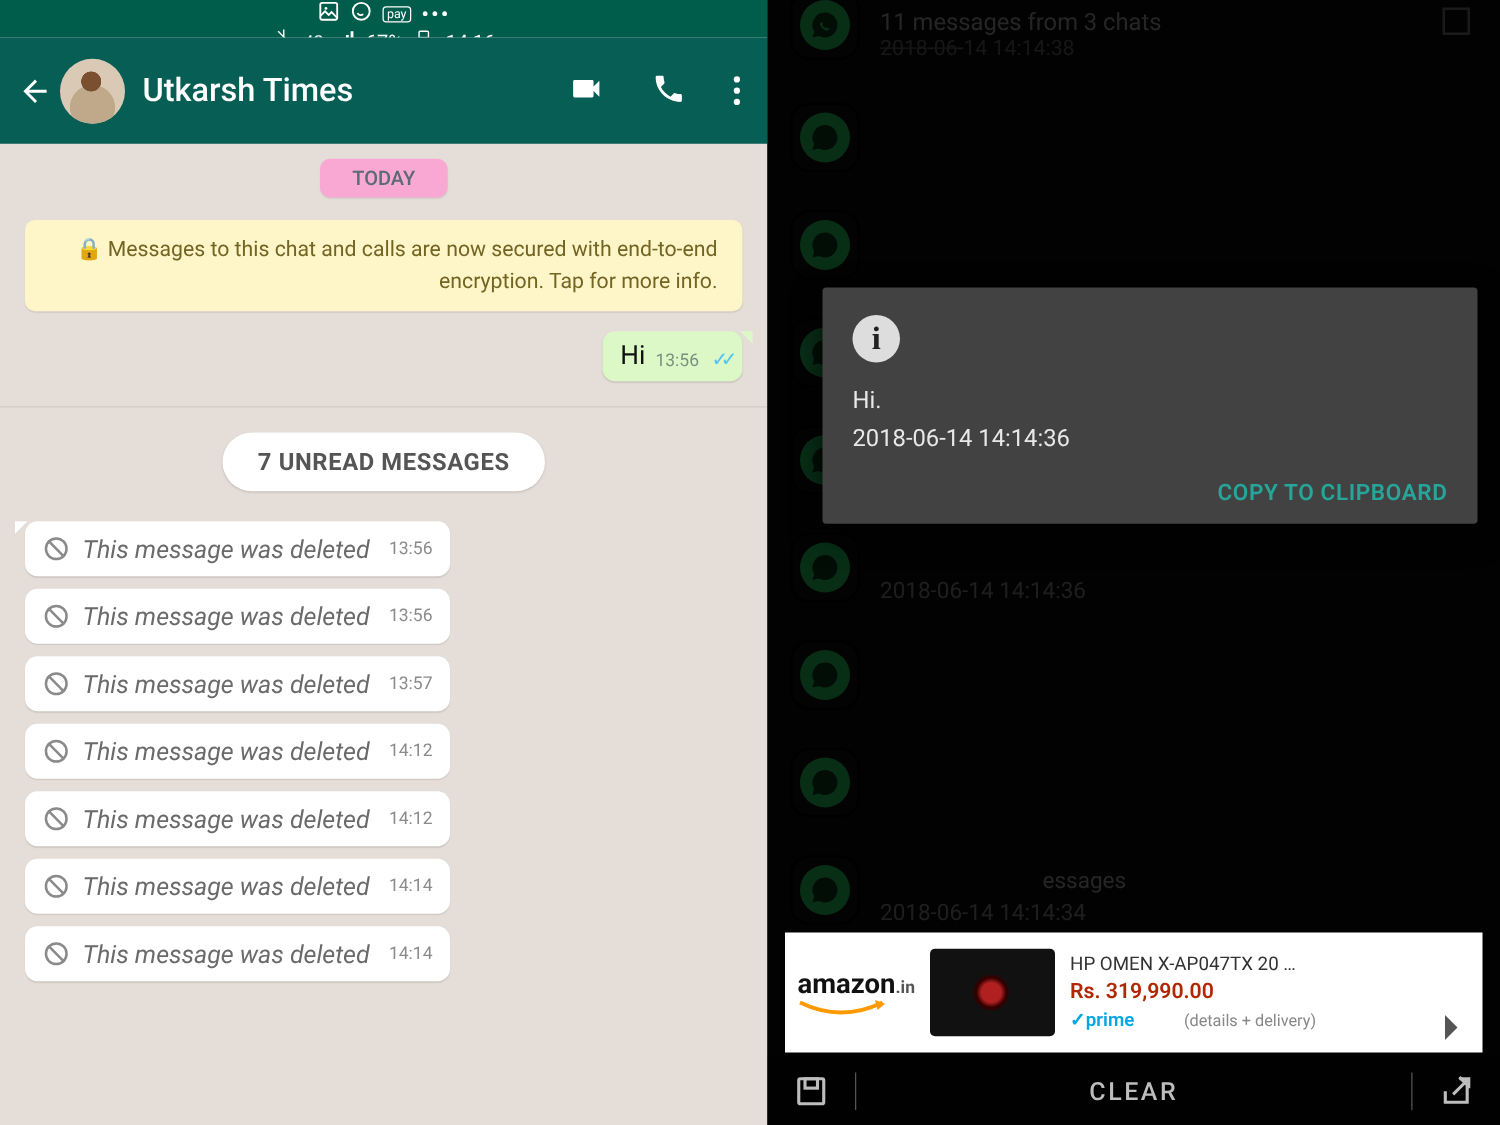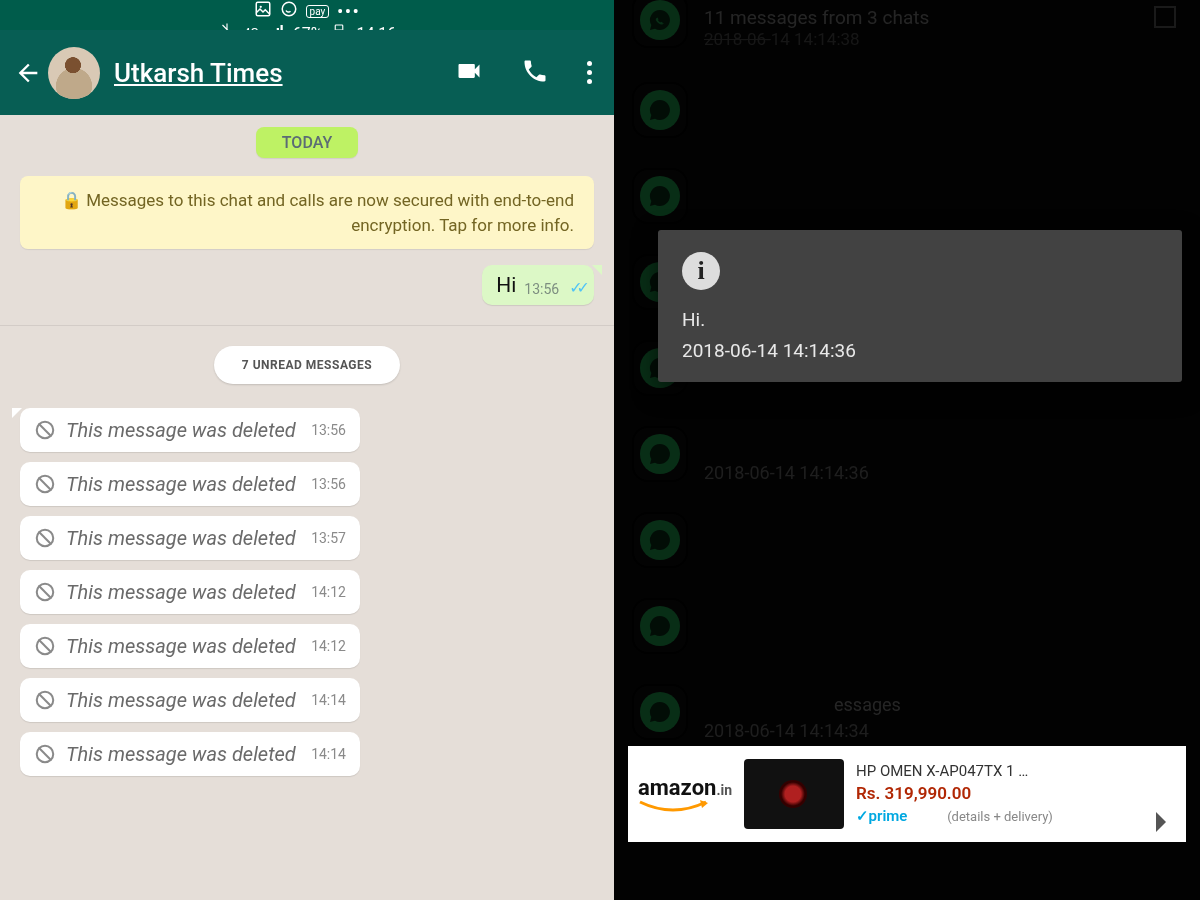--- a/index.html
+++ b/index.html
@@ -8,44 +8,44 @@
   .right { width:586px; height:900px; background:#0a0a0a; position:relative; overflow:hidden; }
 
   
   .statusbar { height:30px; background:#005c4b; color:#fff; display:flex; align-items:center; padding:0 10px; font-size:16px; justify-content:space-between;flex-direction:column; }
   .statusbar .left-icons { display:flex; gap:8px; align-items:center; }
   .statusbar .right-icons { display:flex; gap:8px; align-items:center; }
   .statusbar svg { width:18px; height:18px; fill:#fff; }
   .statusbar .dots { letter-spacing:2px; font-weight:bold; }
 
   
-  .header { height:85px; background:#075e54; color:#fff; display:flex; align-items:center; padding:0 14px;text-decoration:underline; }
+  .header { height:85px; background:#075e54; color:#fff; display:flex; align-items:center; padding:0 14px; }
   .header .back { width:28px; height:28px; margin-right:6px; }
   .header .avatar { width:52px; height:52px; border-radius:50%; background:#d9c9b5; margin-right:14px; overflow:hidden; position:relative;}
   .header .avatar::after{ content:""; position:absolute; inset:0; background:radial-gradient(circle at 48% 35%, #7a5030 0 18%, transparent 19%), radial-gradient(circle at 50% 75%, #bfa98a 0 38%, transparent 39%);}
   .header .title { font-size:26px; font-weight:500; flex:1; }
   .header .actions { display:flex; gap:38px; align-items:center; margin-right:8px;}
   .header .actions svg { width:28px; height:28px; fill:#fff; }
   .header .menu-dots { display:flex; flex-direction:column; gap:4px; }
   .header .menu-dots span { width:5px; height:5px; background:#fff; border-radius:50%; }
 
   
   .chat { flex:1; overflow:hidden; padding:12px 14px; display:flex; flex-direction:column; gap:10px; }
-  .date-chip { align-self:center; background:#bef264; color:#5b6b75; padding:6px 26px; border-radius:8px; font-size:16px; font-weight:500; box-shadow:0 1px 1px rgba(0,0,0,0.08);}
+  .date-chip { align-self:center; background:#f9a8d4; color:#5b6b75; padding:6px 26px; border-radius:8px; font-size:16px; font-weight:500; box-shadow:0 1px 1px rgba(0,0,0,0.08);}
   .enc-box { background:#fef6c8; color:#736523; text-align:right; padding:12px 20px; border-radius:8px; font-size:17px; line-height:1.45; margin:8px 6px 6px; box-shadow:0 1px 1px rgba(0,0,0,0.08);}
   .enc-box .lock { display:inline-block; margin-right:4px; }
 
   .bubble-out { align-self:flex-end; background:#dcf8c6; border-radius:10px; padding:8px 10px 8px 14px; display:flex; align-items:flex-end; gap:8px; box-shadow:0 1px 1px rgba(0,0,0,0.1); position:relative; margin-right:6px;}
   .bubble-out::after{ content:""; position:absolute; right:-8px; top:0; border:10px solid transparent; border-top-color:#dcf8c6; border-right:0;}
   .bubble-out .text { font-size:21px; color:#111; }
   .bubble-out .time { font-size:14px; color:#7d8e80; }
   .bubble-out .tick { color:#4fc3f7; font-size:16px; letter-spacing:-6px; margin-left:2px;}
 
   .hr { height:1px; background:rgba(0,0,0,0.08); margin:10px -14px; }
-  .unread-chip { align-self:center; background:#fff; color:#555; padding:12px 28px; border-radius:28px; font-size:12px; font-weight:700; letter-spacing:0.5px; box-shadow:0 1px 2px rgba(0,0,0,0.15); margin-bottom:14px;}
+  .unread-chip { align-self:center; background:#fff; color:#555; padding:12px 28px; border-radius:28px; font-size:19px; font-weight:700; letter-spacing:0.5px; box-shadow:0 1px 2px rgba(0,0,0,0.15); margin-bottom:14px;}
 
   .bubble-in { align-self:flex-start; background:#fff; border-radius:10px; padding:10px 14px; display:flex; align-items:center; gap:10px; box-shadow:0 1px 1px rgba(0,0,0,0.1); position:relative; min-width:340px; margin-left:6px;}
   .bubble-in.first::before{ content:""; position:absolute; left:-8px; top:0; border:10px solid transparent; border-top-color:#fff; border-left:0;}
   .bubble-in .ban { width:22px; height:22px; flex-shrink:0; }
   .bubble-in .ban svg { width:22px; height:22px; stroke:#8a8a8a; fill:none; stroke-width:2.2; }
   .bubble-in .del { color:#6a6a6a; font-style:italic; font-size:20px; flex:1;}
   .bubble-in .time { color:#8a8a8a; font-size:14px; }
 
   
   .right .dim { position:absolute; inset:0; background:rgba(0,0,0,0.78); }
@@ -316,34 +316,52 @@
   </div>
 
   <div class="dim"></div>
 
   <div class="dialog">
     <div class="drow">
       <div class="info">i</div>
     </div>
     <div class="body">Hi.</div>
     <div class="body">2018-06-14 14:14:36</div>
+    <div class="actions"><span class="btn">COPY TO CLIPBOARD</span></div>
   </div>
 
   <div class="ad">
     <div>
       <div class="logo"><span>amazon</span><span class="in">.in</span>
         <svg class="smile" viewBox="0 0 70 14">
             <path d="M2 2 Q35 18 68 2" stroke="#ff9900" fill="none" stroke-width="3"></path>
             <path d="M62 0 l8 3 -6 5z" fill="#ff9900"></path>
           </svg>
       </div>
     </div>
     <div class="laptop"></div>
     <div class="info2">
-      <div class="name">HP OMEN X-AP047TX 1 …</div>
+      <div class="name">HP OMEN X-AP047TX 20 …</div>
       <div class="price">Rs. 319,990.00</div>
       <span class="prime">✓prime</span>
       <span class="det">(details + delivery)</span>
     </div>
     <div class="tri"></div>
   </div>
 
+  <div class="bbar">
+    <div class="save">
+        <svg viewBox="0 0 24 24">
+          <rect x="4" y="4" width="16" height="16" rx="1"></rect>
+          <rect x="8" y="4" width="8" height="6"></rect>
+        </svg>
+      </div>
+    <div class="sep"></div>
+    <div class="clear">CLEAR</div>
+    <div class="sep"></div>
+    <div class="share">
+        <svg viewBox="0 0 24 24">
+          <path d="M5 12v7h14V8l-5-5"></path>
+          <path d="M10 14 L20 4 M14 4h6v6"></path>
+        </svg>
+      </div>
+  </div>
 </div>
 
 </body></html>

